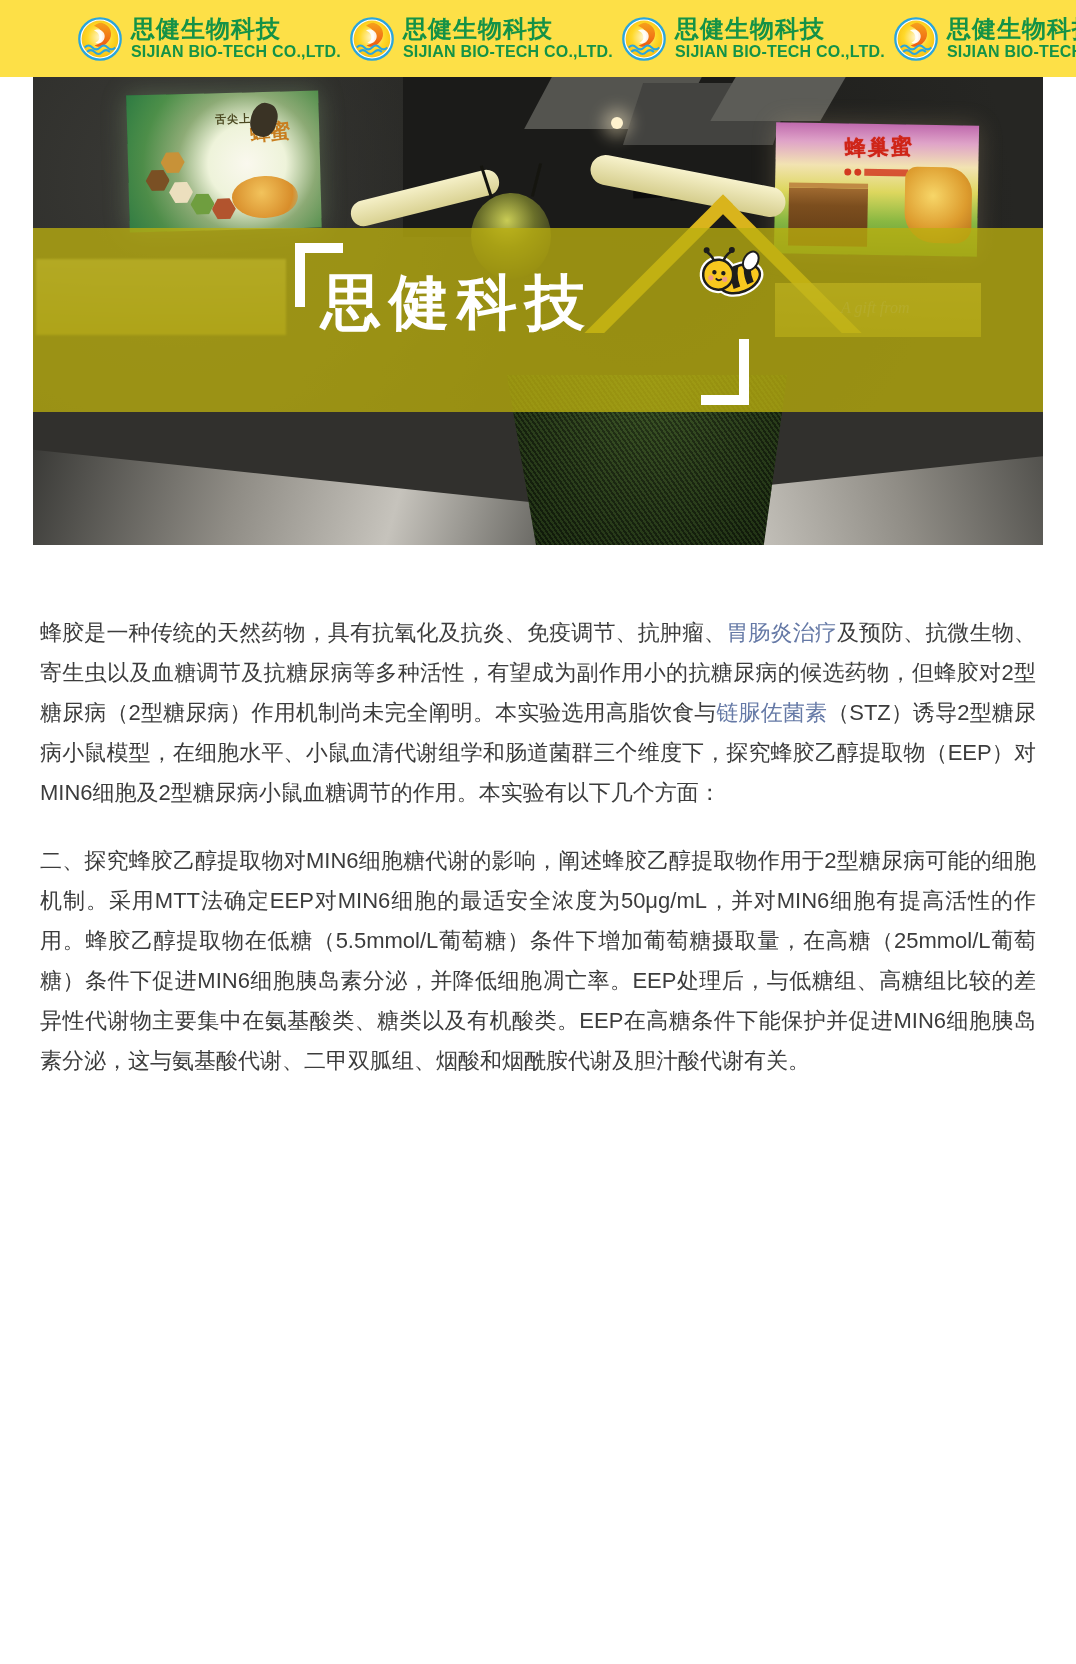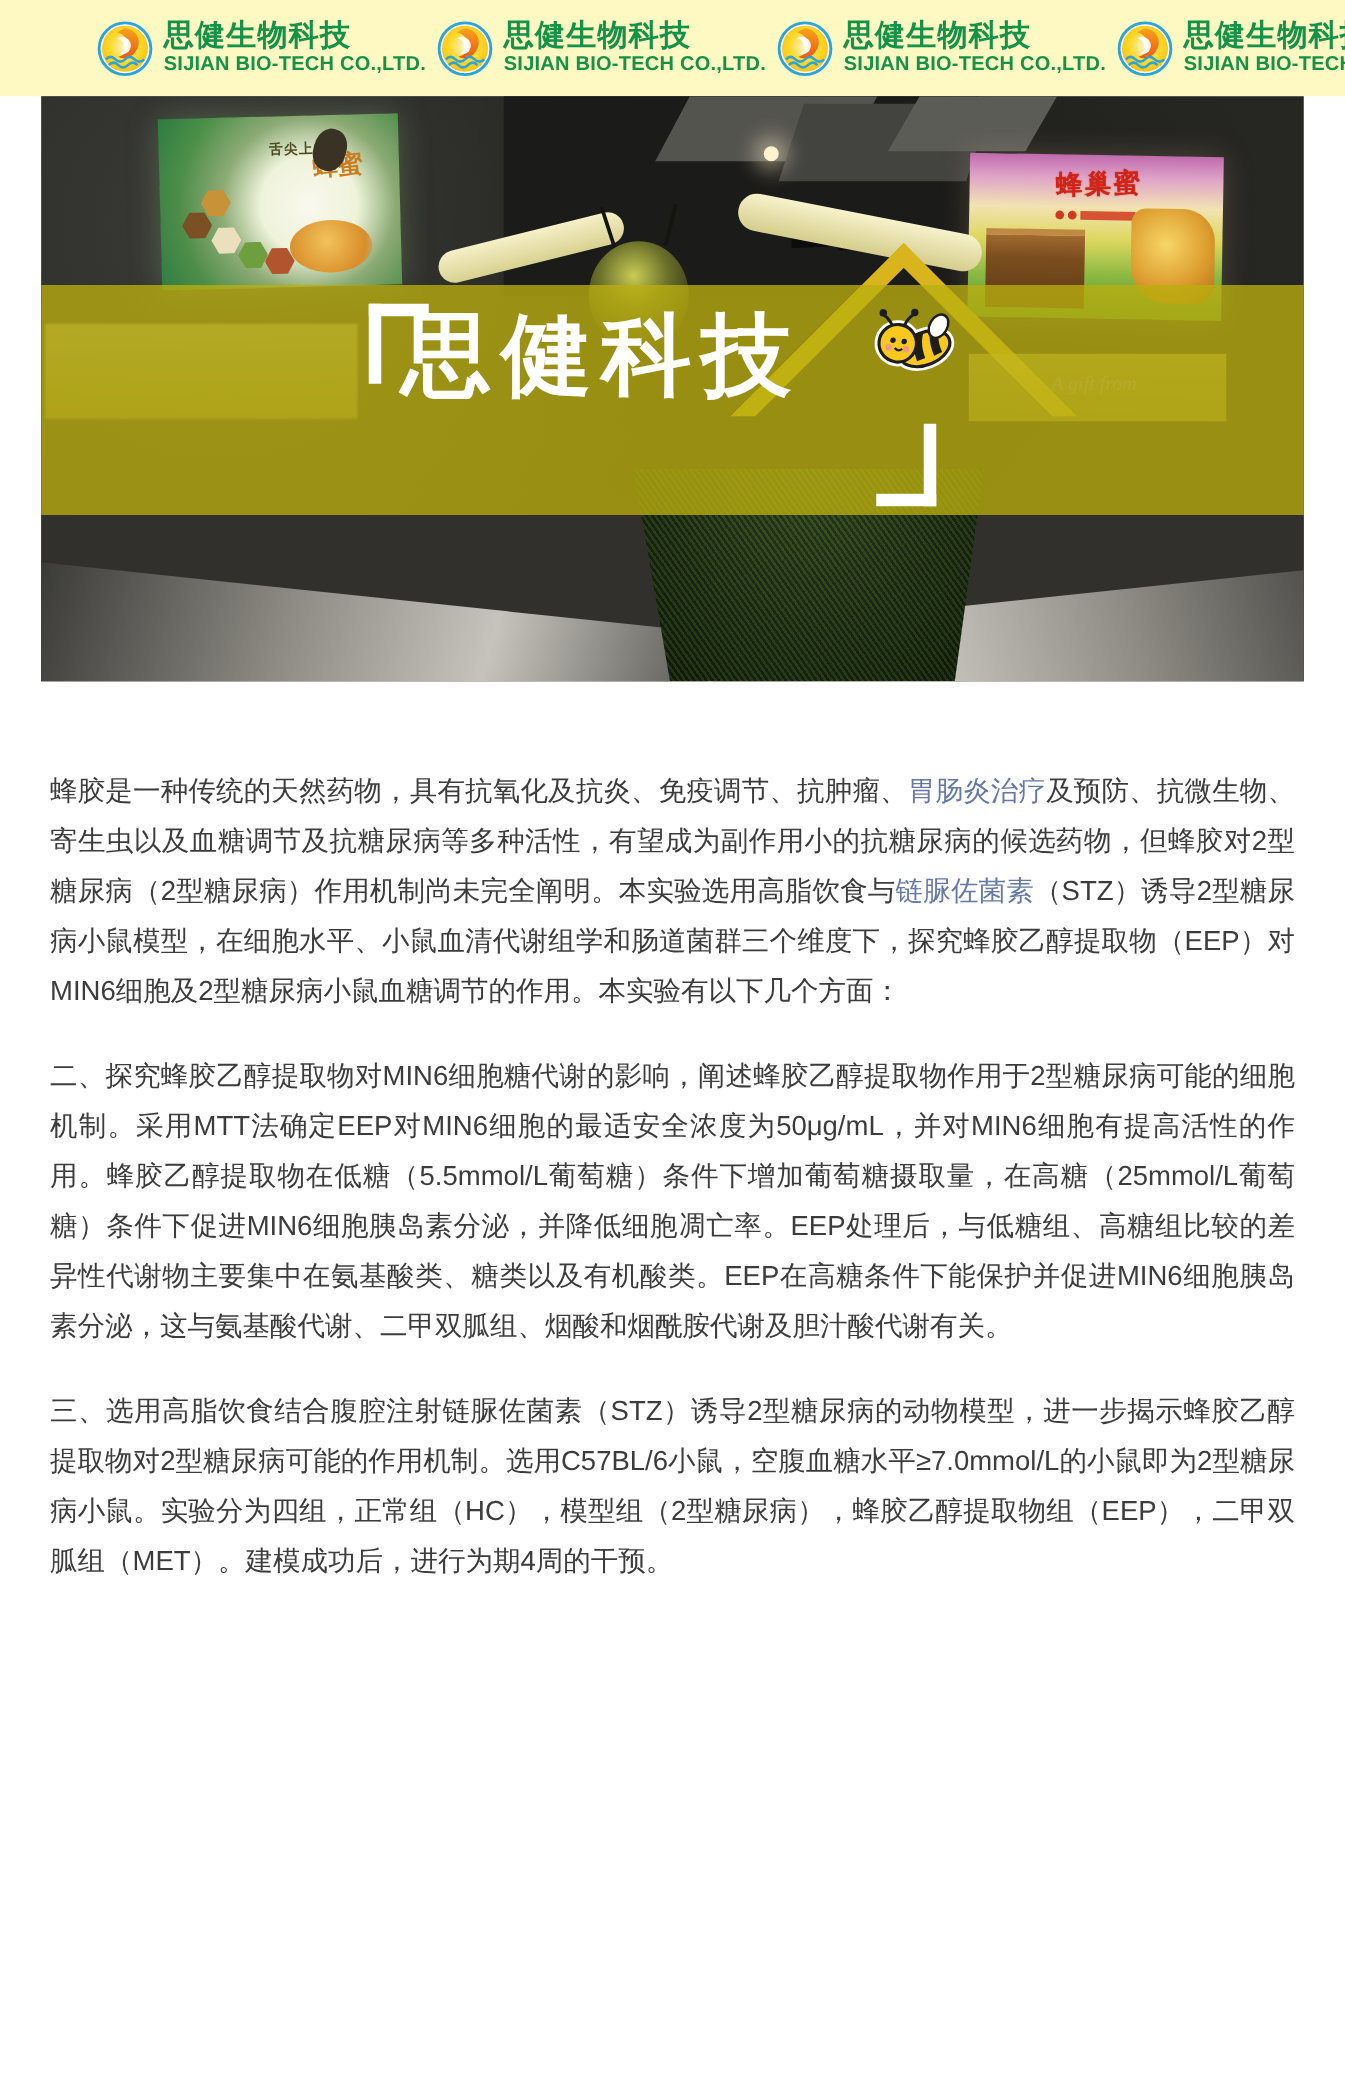--- a/index.html
+++ b/index.html
@@ -1,19 +1,19 @@
 <!DOCTYPE html>
 <html><head>
 <meta charset="utf-8">
 <style>
   html,body{margin:0;padding:0;background:#ffffff;}
   body{width:1076px;min-height:1664px;font-family:"Liberation Sans","DejaVu Sans",sans-serif;}
 
   
-  .header{height:77px;display:flex;align-items:center;overflow:hidden;padding-left:77px;gap:66px;background:#fef9c3;}
+  .header{height:77px;display:flex;align-items:center;overflow:hidden;padding-left:77px;gap:66px;background:#fde047;}
   .logo{display:flex;align-items:center;gap:8px;flex:0 0 auto;width:206px;}
   .logo svg{width:46px;height:46px;flex:0 0 auto;}
   .logo-txt{display:flex;flex-direction:column;justify-content:center;}
   .logo-cn{color:#149247;font-size:24px;font-weight:bold;letter-spacing:1px;white-space:nowrap;line-height:1.05;}
   .logo-en{color:#149247;font-size:16px;font-weight:bold;letter-spacing:.2px;white-space:nowrap;margin-top:2px;}
 
   
   .hero{position:relative;margin:0 33px;height:468px;background:
         radial-gradient(circle at 14% 22%, #3a3a36 0%, rgba(58,58,54,0) 40%),
         radial-gradient(circle at 60% 30%, #1c1c1a 0%, rgba(28,28,26,0) 55%),
@@ -88,21 +88,21 @@
         background:linear-gradient(180deg,#f2ea9e,#cdc046);}
   .case-r{left:742px;top:206px;width:206px;height:54px;opacity:.6;
         background:linear-gradient(180deg,#ead964,#cdbf3e);}
   .case-cap{position:absolute;left:66px;top:16px;color:rgba(255,255,255,.72);font-size:16px;
         font-family:"Liberation Serif","DejaVu Serif",serif;font-style:italic;}
 
   .band{left:0;right:0;top:151px;height:184px;background:rgba(186,174,16,.78);}
   .brk{border-color:#fff;}
   .brk-tl{left:262px;top:166px;width:38px;height:54px;border-top:10px solid #fff;border-left:10px solid #fff;}
   .brk-br{left:668px;top:262px;width:38px;height:56px;border-bottom:10px solid #fff;border-right:10px solid #fff;}
-  .hero-title{left:288px;top:172px;font-size:72px;font-weight:bold;color:#ffffff;letter-spacing:8px;line-height:1;white-space:nowrap;}
+  .hero-title{left:288px;top:196px;font-size:60px;font-weight:bold;color:#ffffff;letter-spacing:8px;line-height:1;white-space:nowrap;}
   .bee-sticker{left:662px;top:166px;width:72px;height:68px;transform:rotate(6deg);}
 
   
   .article{margin:0 40px;padding-top:68px;}
   .article p{font-size:22px;line-height:40px;color:#3c3c3c;text-align:justify;margin:0 0 28px 0;}
   .article p:last-child{margin-bottom:0;}
   a.lnk{color:#6579a6;text-decoration:none;cursor:pointer;}
   .defs-hidden{position:absolute;width:0;height:0;overflow:hidden;}
 </style>
 </head>
@@ -269,14 +269,13 @@
     <path d="M21 37 q3 3 6 0" stroke="#1d1d1b" stroke-width="1.8" fill="none"></path>
   </svg>
 </div>
 
 <div class="article">
   <p><span>蜂胶是一种传统的天然药物，具有抗氧化及抗炎、免疫调节、抗肿瘤、</span><a class="lnk">胃肠炎治疗</a><span>及预防、抗微生物、寄生虫以及血糖调节及抗糖尿病等多种活性，有望成为副作用小的抗糖尿病的候选药物，但蜂胶对2型糖尿病（2型糖尿病）作用机制尚未完全阐明。本实验选用高脂饮食与</span><a class="lnk">链脲佐菌素</a><span>（STZ）诱导2型糖尿病小鼠模型，在细胞水平、小鼠血清代谢组学和肠道菌群三个维度下，探究蜂胶乙醇提取物（EEP）对MIN6细胞及2型糖尿病小鼠血糖调节的作用。本实验有以下几个方面：</span></p>
 
 
   <p>二、探究蜂胶乙醇提取物对MIN6细胞糖代谢的影响，阐述蜂胶乙醇提取物作用于2型糖尿病可能的细胞机制。采用MTT法确定EEP对MIN6细胞的最适安全浓度为50μg/mL，并对MIN6细胞有提高活性的作用。蜂胶乙醇提取物在低糖（5.5mmol/L葡萄糖）条件下增加葡萄糖摄取量，在高糖（25mmol/L葡萄糖）条件下促进MIN6细胞胰岛素分泌，并降低细胞凋亡率。EEP处理后，与低糖组、高糖组比较的差异性代谢物主要集中在氨基酸类、糖类以及有机酸类。EEP在高糖条件下能保护并促进MIN6细胞胰岛素分泌，这与氨基酸代谢、二甲双胍组、烟酸和烟酰胺代谢及胆汁酸代谢有关。</p>
 
-  <p>三、选用高脂饮食结合腹腔注射链脲佐菌素（STZ）诱导2型糖尿病的动物模型，进一步揭示蜂胶乙醇提取物对2型糖尿病可能的作用机制。选用C57BL/6小鼠，空腹血糖水平≥7.0mmol/L的小鼠即为2型糖尿病小鼠。实验分为四组，正常组（HC），模型组（2型糖尿病），蜂胶乙醇提取物组（EEP），二甲双胍组（MET）。建模成功后，进行为期4周的干预。</p>
 </div>
 
 </body></html>

